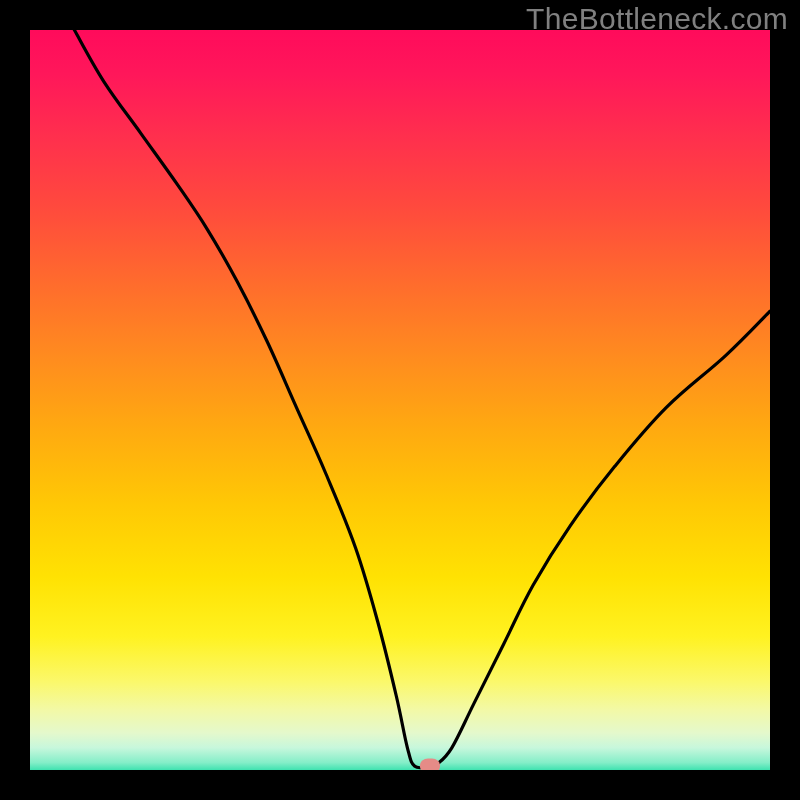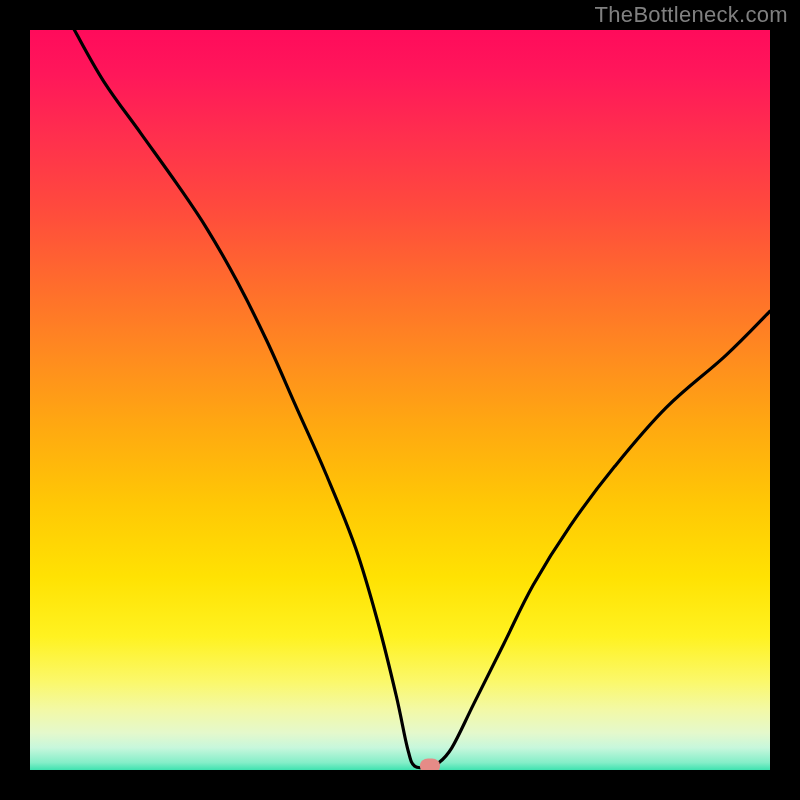--- a/index.html
+++ b/index.html
@@ -15,21 +15,21 @@
     position: relative;
     width: 800px;
     height: 800px;
     background: #000;
   }
   .watermark {
     position: absolute;
     top: 2px;
     right: 12px;
     color: #808080;
-    font-size: 22px;
+    font-size: 30px;
     font-weight: 400;
     letter-spacing: 0.3px;
     z-index: 5;
   }
   .plot-area {
     position: absolute;
     left: 30px;
     top: 30px;
     width: 740px;
     height: 740px;

